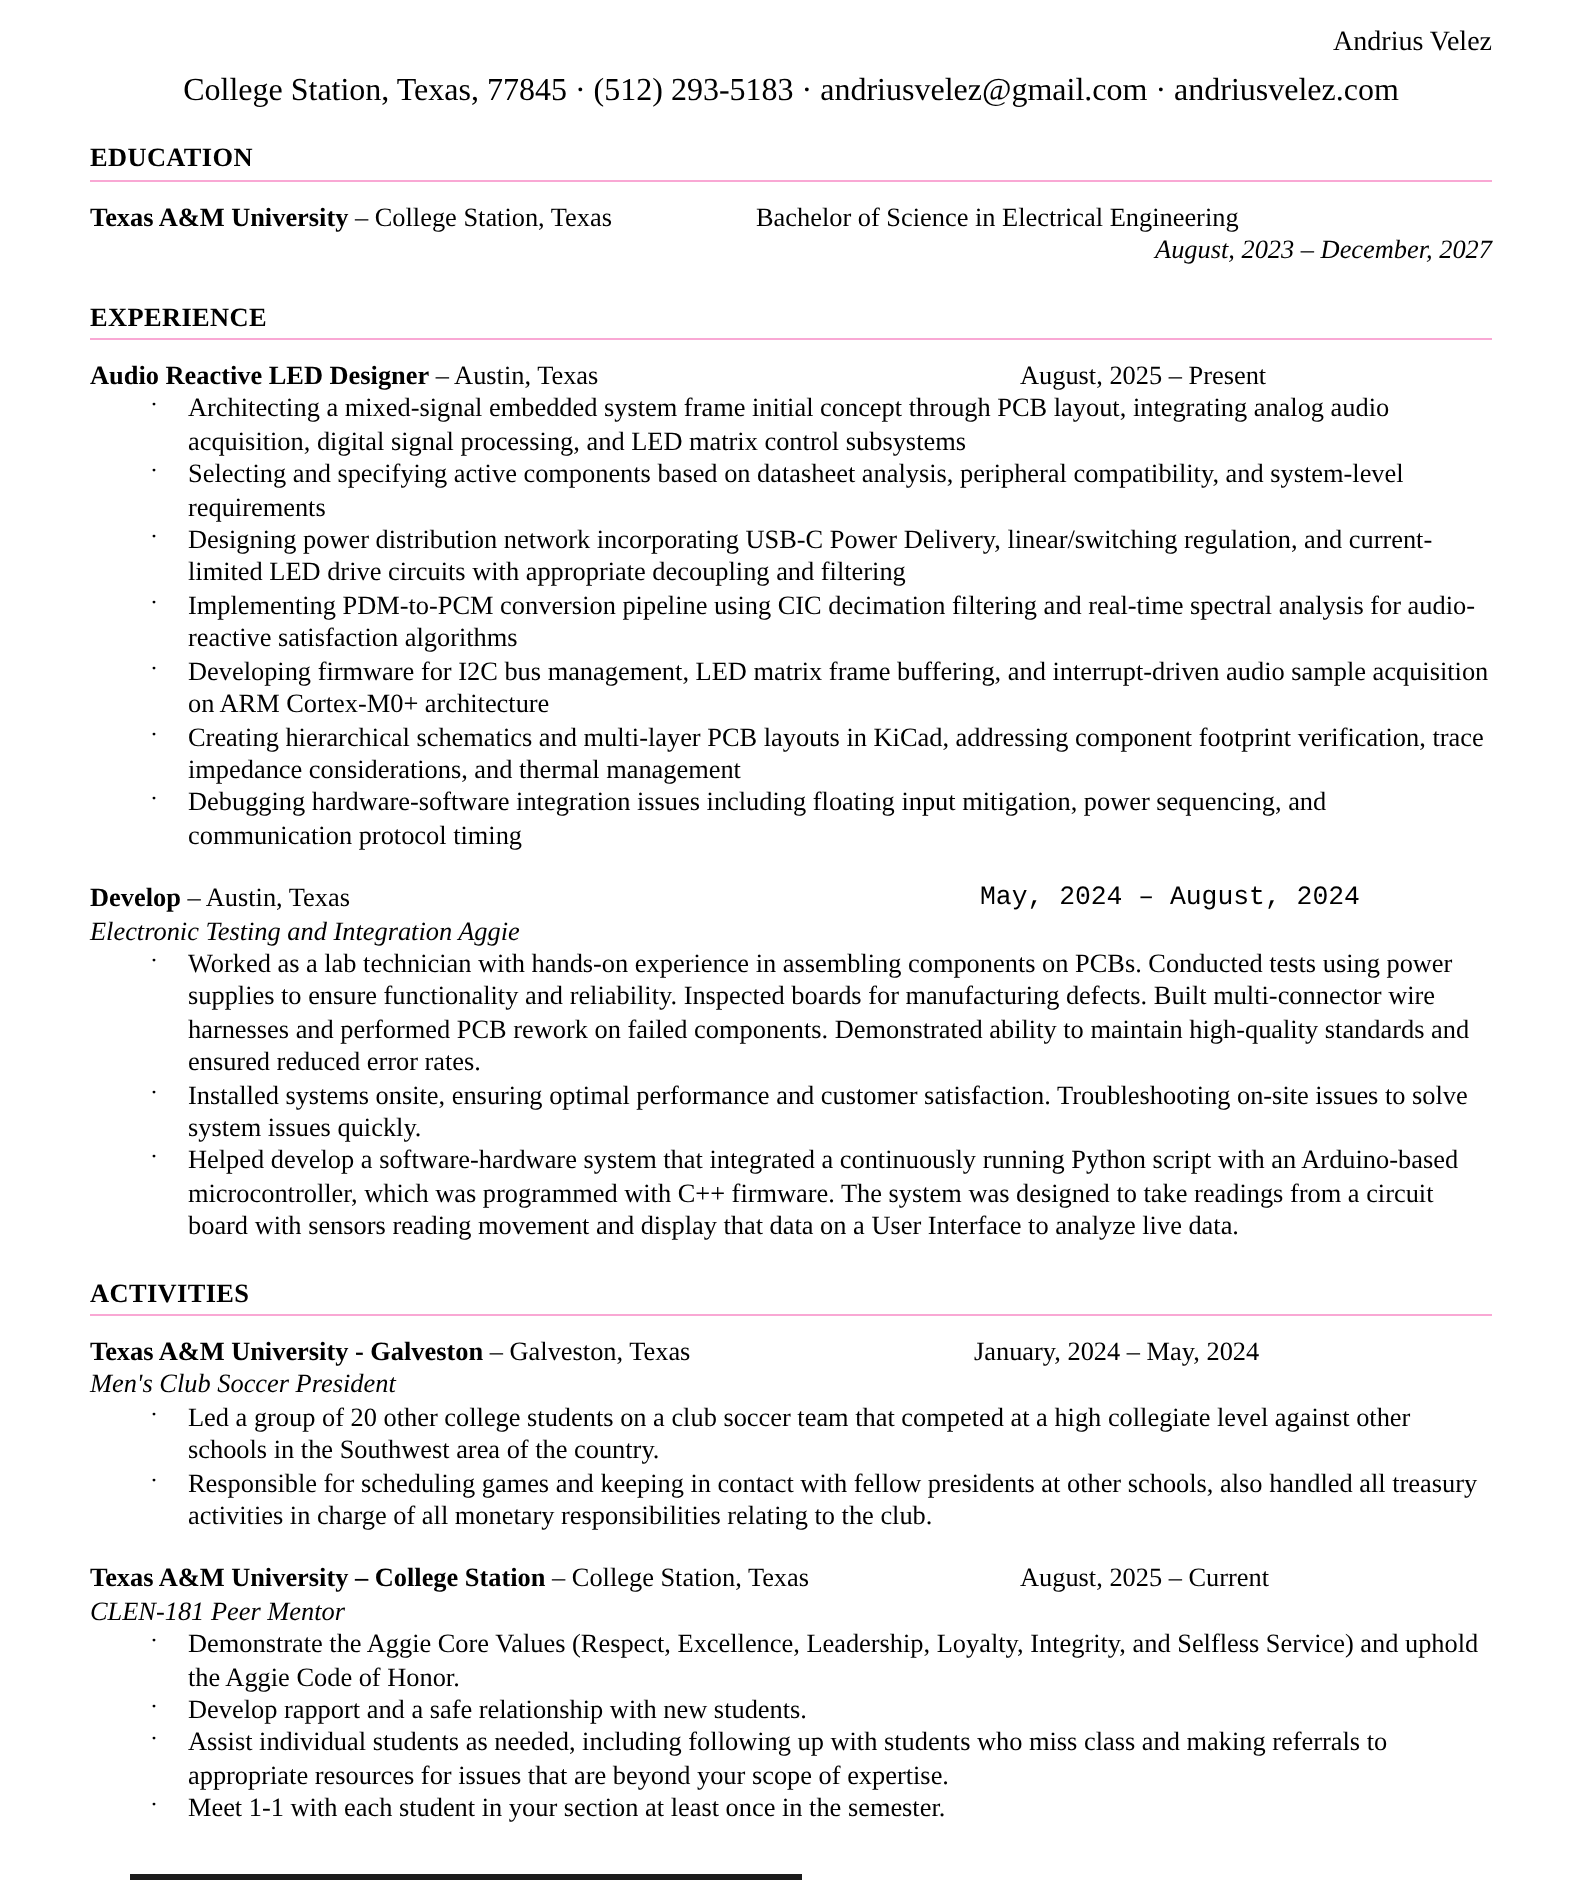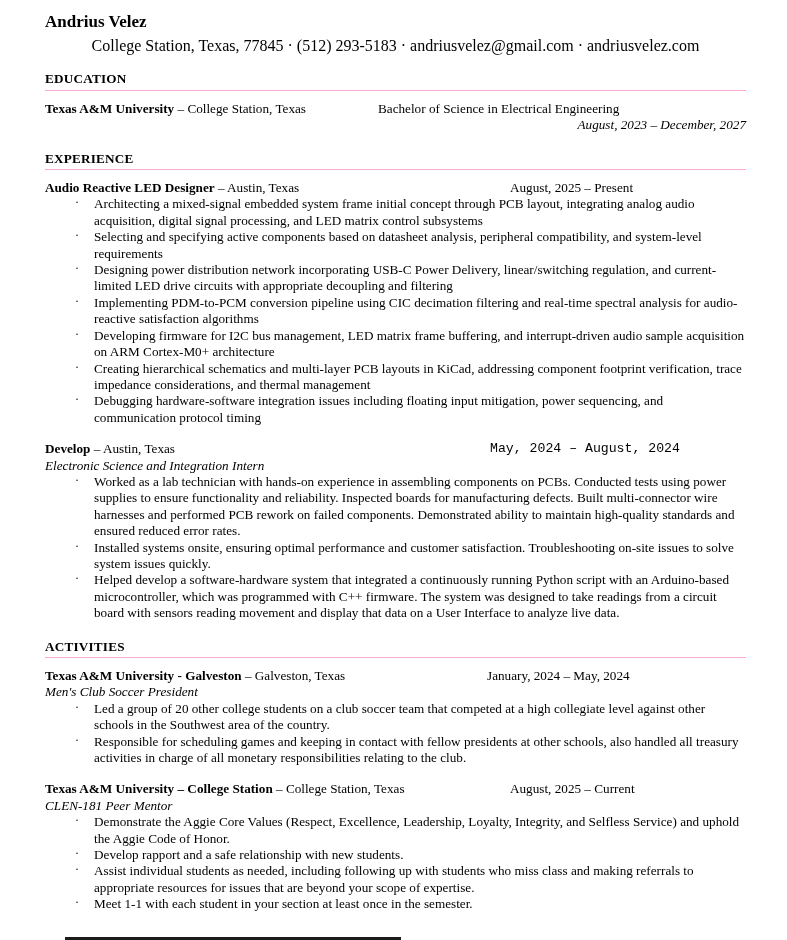--- a/index.html
+++ b/index.html
@@ -4,21 +4,21 @@
 <style>
   * { margin:0; padding:0; box-sizing:border-box; }
   html,body { width:787px; height:940px; background:#ffffff; overflow:hidden; }
   body {
     font-family:"Liberation Serif","DejaVu Serif",serif;
     font-size:13.2px; line-height:16.4px; color:#000;
     position:relative;
   }
   .page { padding:12px 41px 0 45px; }
 
-  .name { text-align:left; font-size:17px; font-weight:bold; line-height:20px; }
+  .name { text-align:right; font-size:14px; font-weight:normal; line-height:20px; }
   .contact { text-align:center; font-size:16px; margin-top:6px; }
 
   .section-header {
     font-weight:bold; margin-top:17px; padding-bottom:2px;
     border-bottom:1px solid #f9a8d4; letter-spacing:0.2px;
   }
   .entry { margin-top:10px; }
   .entry + .entry { margin-top:15px; }
 
   .entry-head { position:relative; }
@@ -80,21 +80,21 @@
 
         <li><span class="dot">·</span><span class="bullet-text">Debugging hardware-software integration issues including floating input mitigation, power sequencing, and communication protocol timing</span></li>
       </ul>
   </div>
 
   <div class="entry">
     <div class="entry-head">
       <span class="org">Develop</span><span> – Austin, Texas</span>
       <span class="date date-x445">May, 2024 – August, 2024</span>
     </div>
-    <div class="role">Electronic Science and Integration Intern</div>
+    <div class="role">Electronic Testing and Integration Aggie</div>
     <ul class="bullets">
 
         <li><span class="dot">·</span><span class="bullet-text">Worked as a lab technician with hands-on experience in assembling components on PCBs. Conducted tests using power supplies to ensure functionality and reliability. Inspected boards for manufacturing defects. Built multi-connector wire harnesses and performed PCB rework on failed components. Demonstrated ability to maintain high-quality standards and ensured reduced error rates.</span></li>
 
         <li><span class="dot">·</span><span class="bullet-text">Installed systems onsite, ensuring optimal performance and customer satisfaction. Troubleshooting on-site issues to solve system issues quickly.</span></li>
 
         <li><span class="dot">·</span><span class="bullet-text">Helped develop a software-hardware system that integrated a continuously running Python script with an Arduino-based microcontroller, which was programmed with C++ firmware. The system was designed to take readings from a circuit board with sensors reading movement and display that data on a User Interface to analyze live data.</span></li>
       </ul>
   </div>
 

